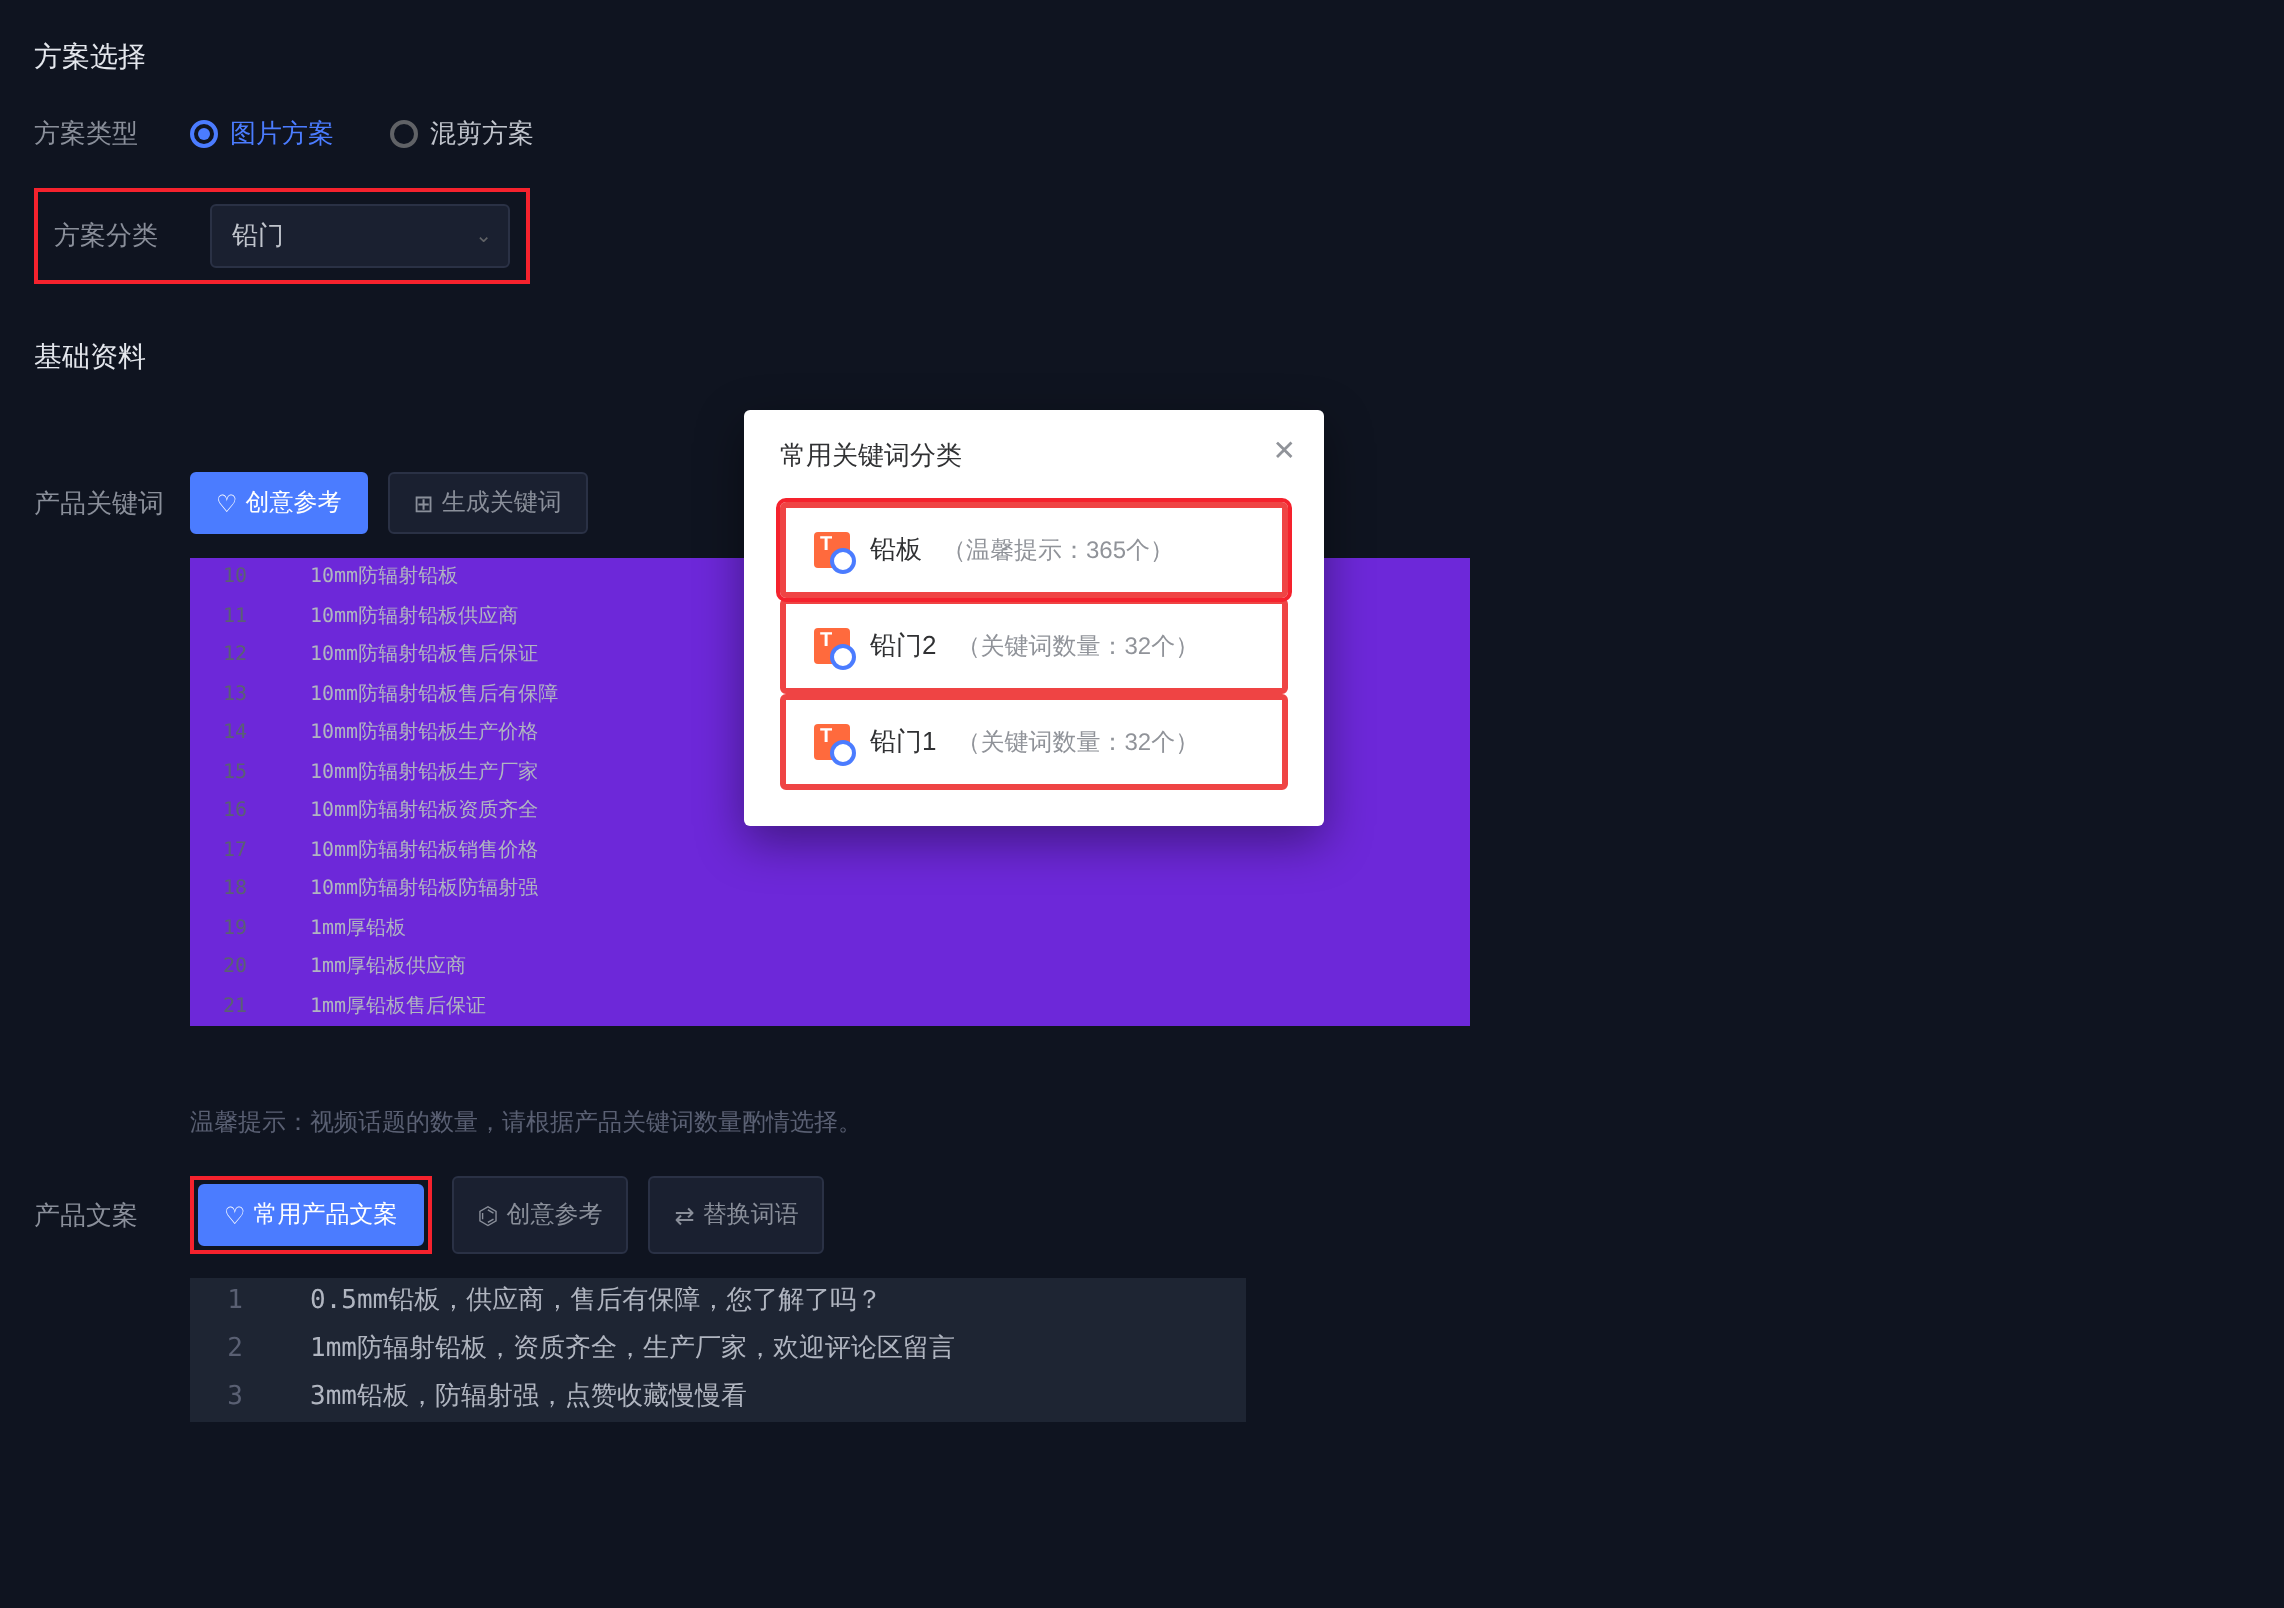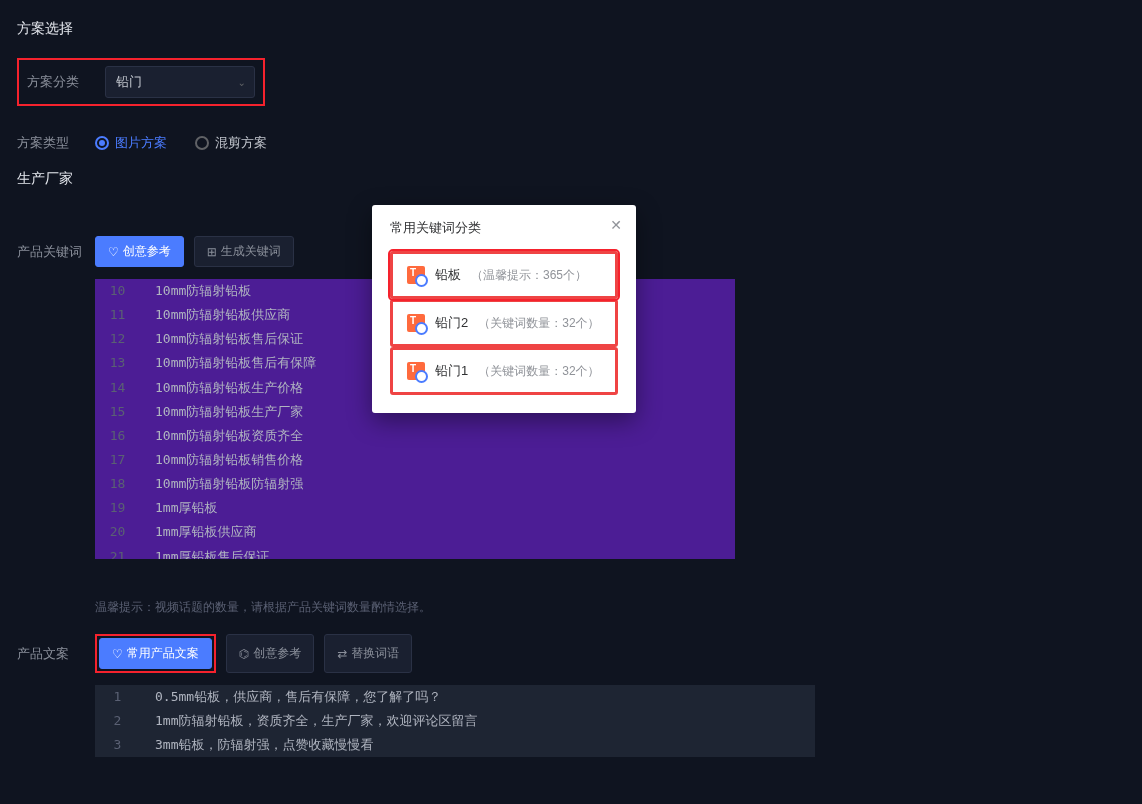--- a/index.html
+++ b/index.html
@@ -94,28 +94,28 @@
   align-items: center;
   gap: 4px;
 }
 .btn.primary {
   background: #4b7cff;
   border-color: #4b7cff;
   color: #fff;
 }
 .btn-row { display: flex; gap: 10px; }
 .code-list {
-  background: #4c1d95;
+  background: #6d28d9;
   margin-top: 12px;
   margin-left: 78px;
   width: 640px;
   max-height: 280px;
   overflow: hidden;
   font-family: Consolas, monospace;
-  font-size: 13px;
+  font-size: 10px;
   position: relative;
 }
 .code-list-inner ol {
   list-style: none;
   counter-reset: ln 9;
 }
 .code-list-inner li {
   counter-increment: ln;
   padding: 2px 0 2px 60px;
   position: relative;
@@ -127,21 +127,21 @@
   position: absolute;
   left: 0;
   width: 45px;
   text-align: center;
   color: #5a6073;
 }
 .code-list2 {
   background: #1e2533;
   margin-top: 12px;
   margin-left: 78px;
-  width: 720px;
+  width: 528px;
   font-family: Consolas, monospace;
   font-size: 13px;
 }
 .code-list2 ol { list-style: none; counter-reset: ln2; }
 .code-list2 li {
   counter-increment: ln2;
   padding: 2px 0 2px 60px;
   position: relative;
   color: #b0b5c0;
   line-height: 1.55;
@@ -164,21 +164,21 @@
 
 .modal-mask {
   position: absolute;
   top: 0; left: 0; right: 0; bottom: 0;
   pointer-events: none;
 }
 .modal {
   position: absolute;
   left: 372px;
   top: 205px;
-  width: 264px;
+  width: 290px;
   background: #fff;
   border-radius: 3px;
   box-shadow: 0 8px 24px rgba(0,0,0,0.4);
   padding: 14px 18px 18px;
   pointer-events: auto;
 }
 .modal-title {
   color: #303133;
   font-size: 13px;
   font-weight: 500;
@@ -230,46 +230,46 @@
 }
 .cat-name { color: #303133; font-size: 13px; }
 .cat-count { color: #909399; font-size: 12px; }
 .sp { height: 28px; }
 </style>
 </head>
 <body>
 
 <div class="page">
   <div class="section-title">方案选择</div>
-
-  <div class="form-row" style="margin-bottom:28px;">
-    <div class="highlight-box">
-      <div class="form-label">方案分类</div>
-      <div class="select">
-        <span>铅门</span>
-        <span class="chev">⌄</span>
-      </div>
-    </div>
-  </div>
 
   <div class="form-row">
     <div class="form-label">方案类型</div>
     <div class="radio-group">
       <div class="radio checked">
         <span class="circle"></span>
         <span class="r-label">图片方案</span>
       </div>
       <div class="radio">
         <span class="circle"></span>
         <span class="r-label">混剪方案</span>
       </div>
     </div>
   </div>
 
-  <div class="section-title">生产厂家</div>
+  <div class="form-row" style="margin-bottom:28px;">
+    <div class="highlight-box">
+      <div class="form-label">方案分类</div>
+      <div class="select">
+        <span>铅门</span>
+        <span class="chev">⌄</span>
+      </div>
+    </div>
+  </div>
+
+  <div class="section-title">基础资料</div>
   <div class="sp"></div>
 
   <div class="form-row" style="margin-bottom:0;">
     <div class="form-label">产品关键词</div>
     <div class="btn-row">
       <button class="btn primary">
         <span>♡</span>
         <span>创意参考</span>
       </button>
       <button class="btn">

